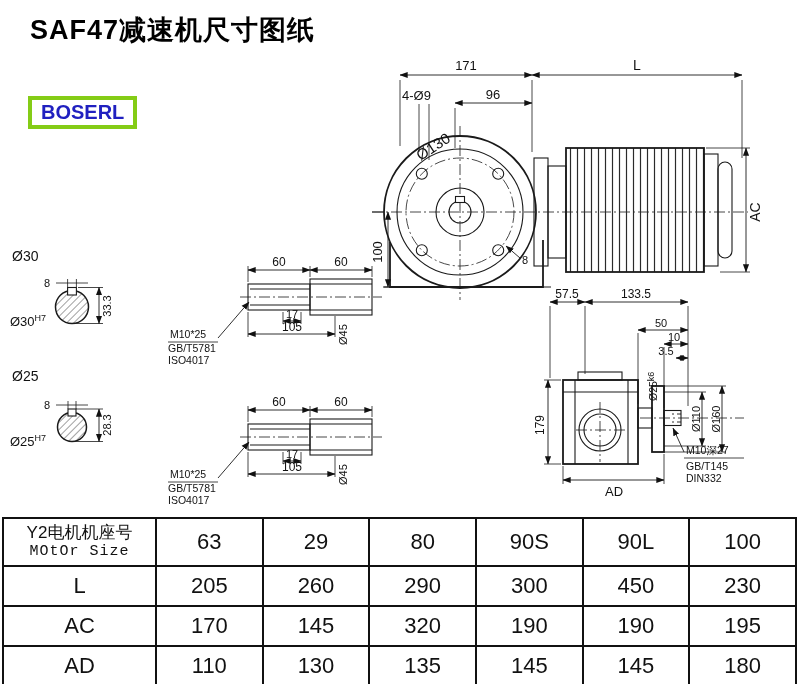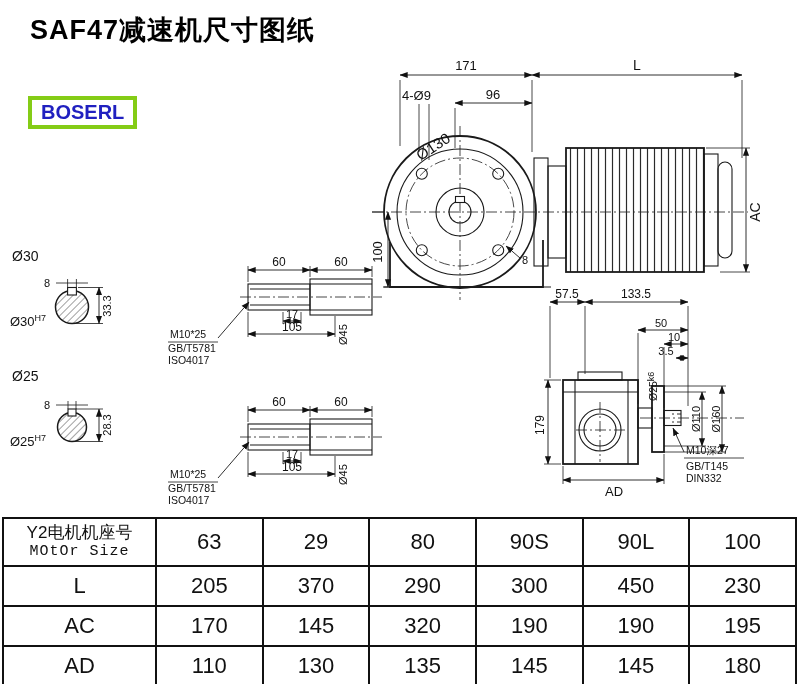--- a/index.html
+++ b/index.html
@@ -250,21 +250,21 @@
       <td>63</td>
       <td>29</td>
       <td>80</td>
       <td>90S</td>
       <td>90L</td>
       <td>100</td>
     </tr>
     <tr>
       <td>L</td>
       <td>205</td>
-      <td>370</td>
+      <td>260</td>
       <td>290</td>
       <td>300</td>
       <td>450</td>
       <td>230</td>
     </tr>
     <tr>
       <td>AC</td>
       <td>170</td>
       <td>145</td>
       <td>320</td>

